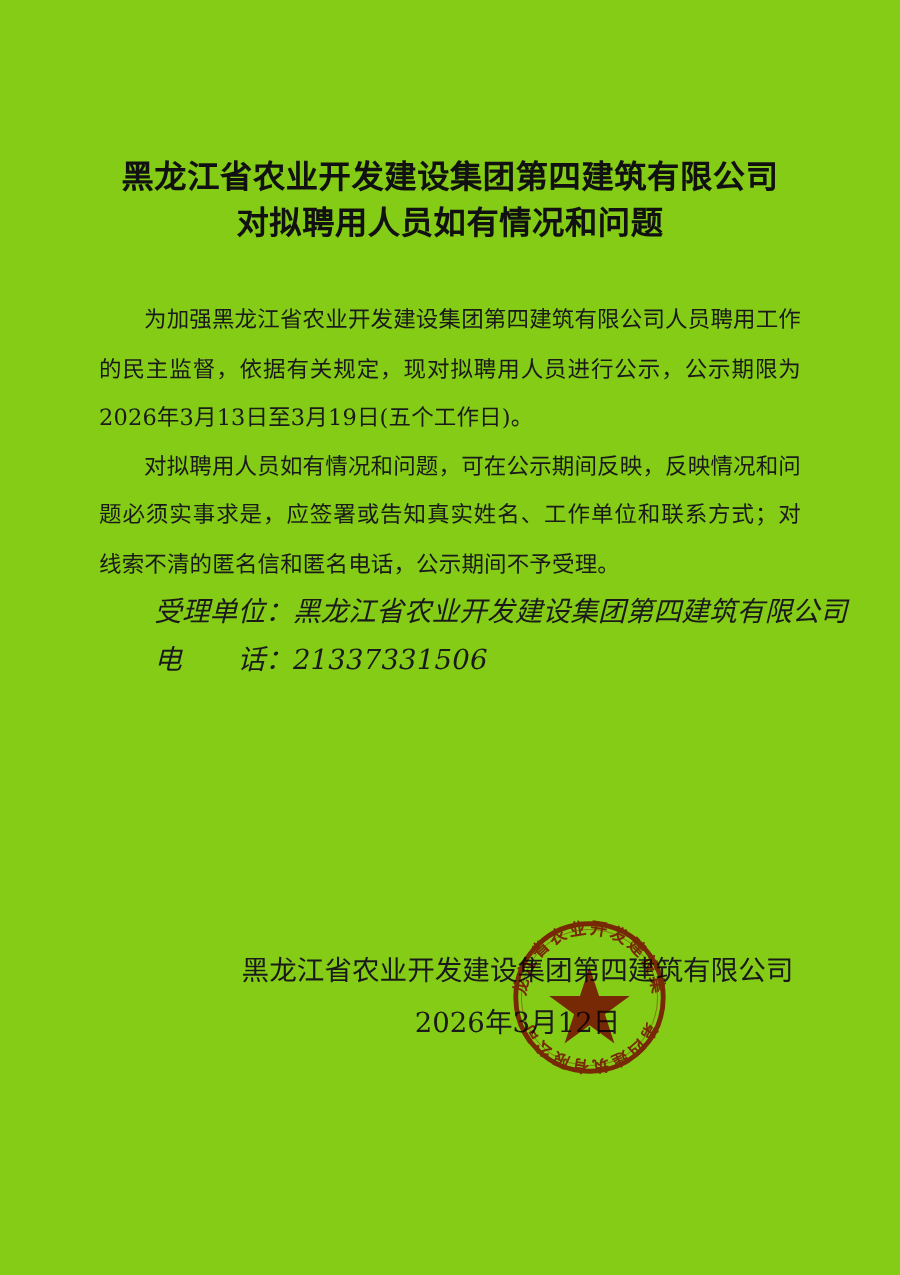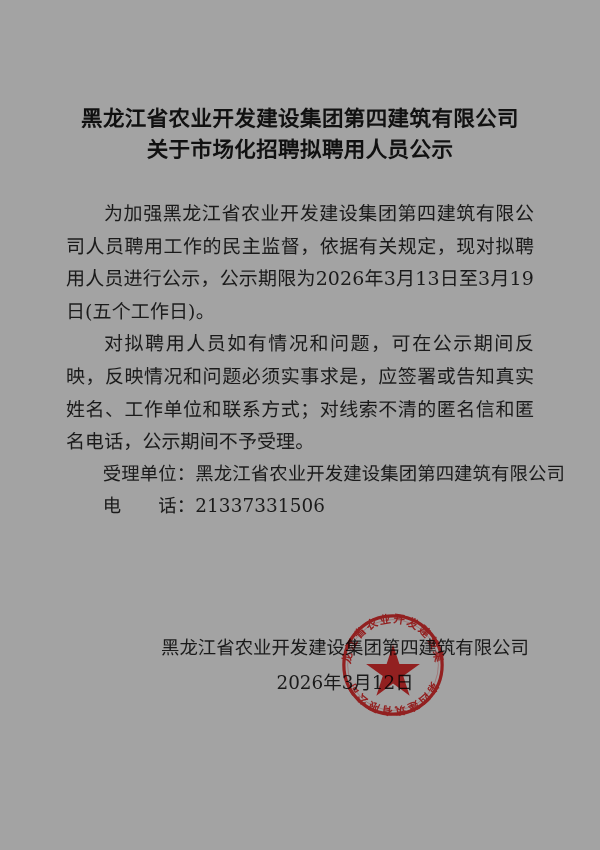--- a/index.html
+++ b/index.html
@@ -7,21 +7,21 @@
     margin: 0;
     padding: 0;
     background: #ffffff;
   }
 
   .page {
     position: relative;
     width: 600px;
     height: 850px;
     margin: 0 auto;
-    background: #a3a3a3;
+    background: #84cc16;
     overflow: hidden;
     font-family: "DejaVu Serif", "Liberation Serif", serif;
     color: #1a1a1a;
     -webkit-font-smoothing: antialiased;
   }
 
   
   .doc-title {
     position: absolute;
     left: 55px;
@@ -39,37 +39,38 @@
   
   .body-block {
     position: absolute;
     left: 66px;
     top: 197px;
     width: 468px;
   }
 
   .para {
     margin: 0 0 0 0;
-    font-size: 19px;
+    font-size: 15px;
     line-height: 32.6px;
     text-align: justify;
     text-align-last: left;
     text-justify: inter-ideograph;
     text-indent: 2em;
     letter-spacing: 0.1px;
     color: #1a1a1a;
   }
 
   .contact-line {
     font-size: 18.4px;
     line-height: 32.6px;
     text-indent: 2em;
     letter-spacing: 0.1px;
     white-space: pre;
     color: #1a1a1a;
+    font-style: italic;
   }
 
   
   .sign-block {
     position: absolute;
     left: 150px;
     top: 632px;
     width: 390px;
     text-align: center;
     font-size: 18.4px;
@@ -98,21 +99,21 @@
   }
   .seal svg { display: block; width: 100%; height: 100%; }
 </style>
 </head>
 <body>
 
 <div class="page">
 
   <div class="doc-title">
     <span class="tline">黑龙江省农业开发建设集团第四建筑有限公司</span>
-    <span class="tline">关于市场化招聘拟聘用人员公示</span>
+    <span class="tline">对拟聘用人员如有情况和问题</span>
   </div>
 
   <div class="body-block">
     <p class="para">为加强黑龙江省农业开发建设集团第四建筑有限公司人员聘用工作的民主监督，依据有关规定，现对拟聘用人员进行公示，公示期限为2026年3月13日至3月19日(五个工作日)。</p>
     <p class="para">对拟聘用人员如有情况和问题，可在公示期间反映，反映情况和问题必须实事求是，应签署或告知真实姓名、工作单位和联系方式；对线索不清的匿名信和匿名电话，公示期间不予受理。</p>
     <div class="contact-line">受理单位：黑龙江省农业开发建设集团第四建筑有限公司</div>
     <div class="contact-line">电　　话：21337331506</div>
   </div>
 
   <div class="sign-block">

